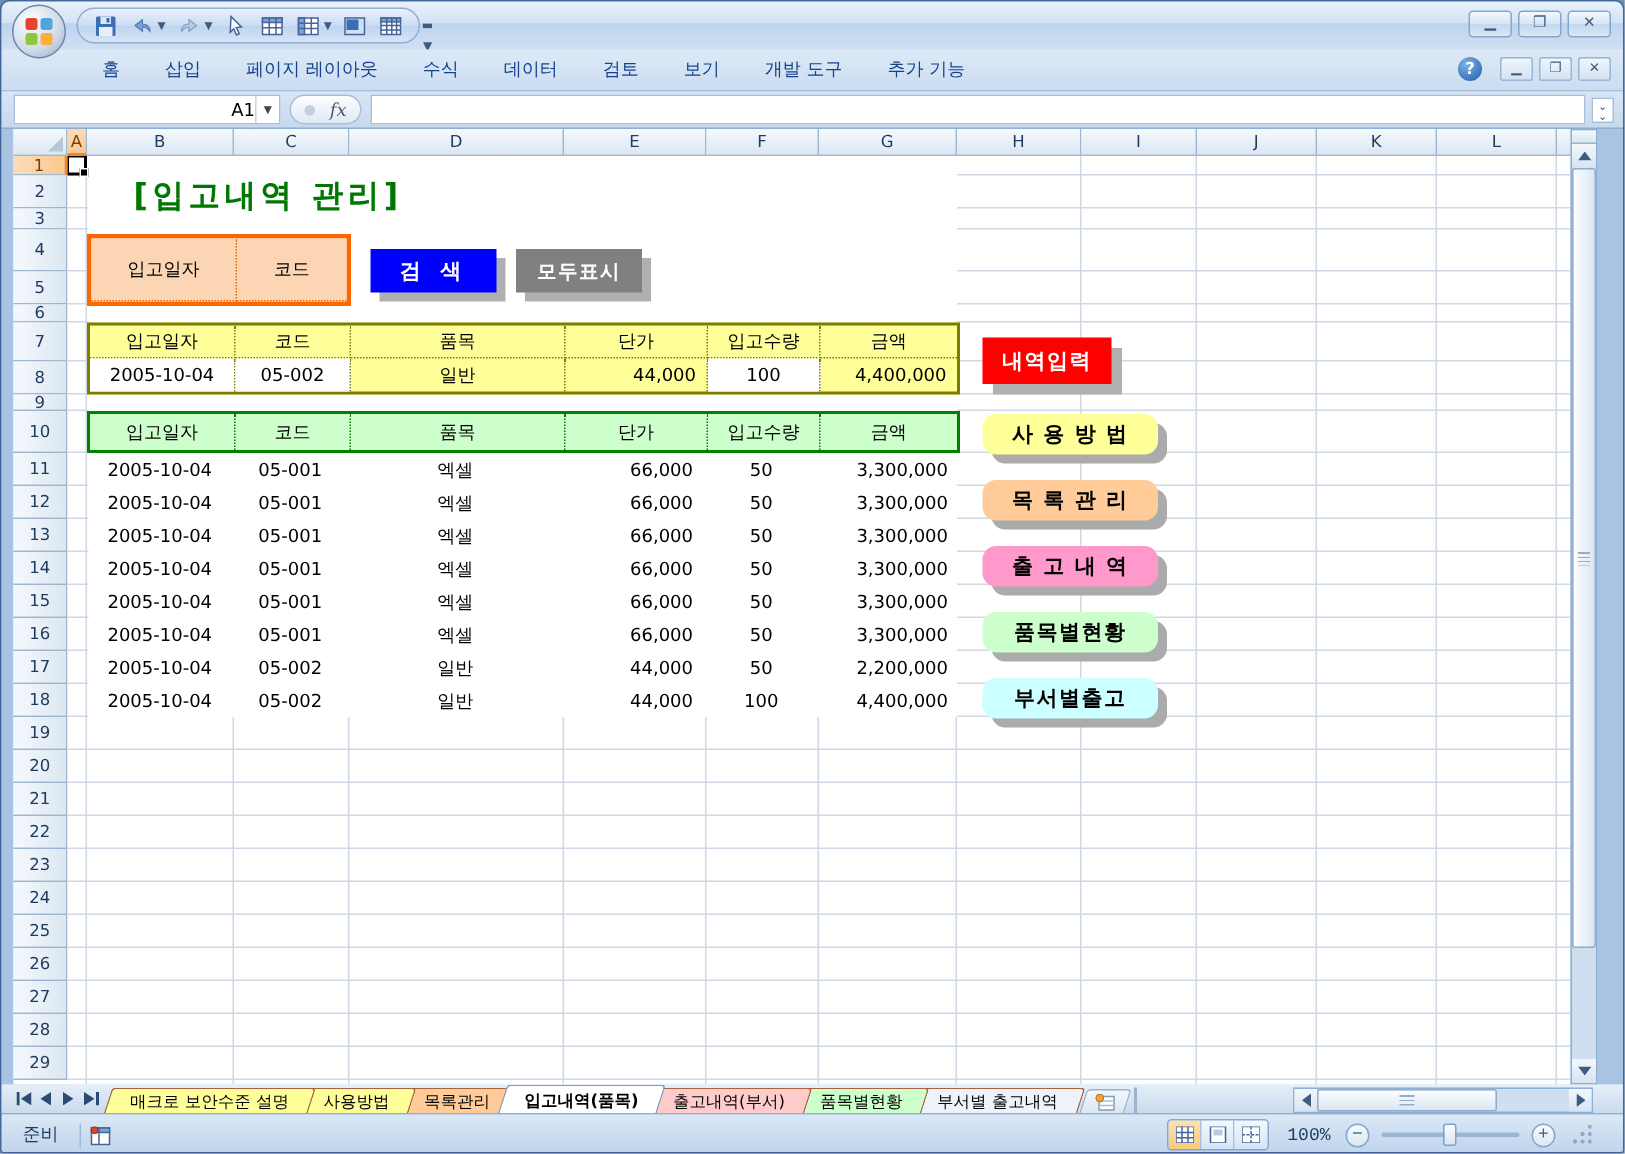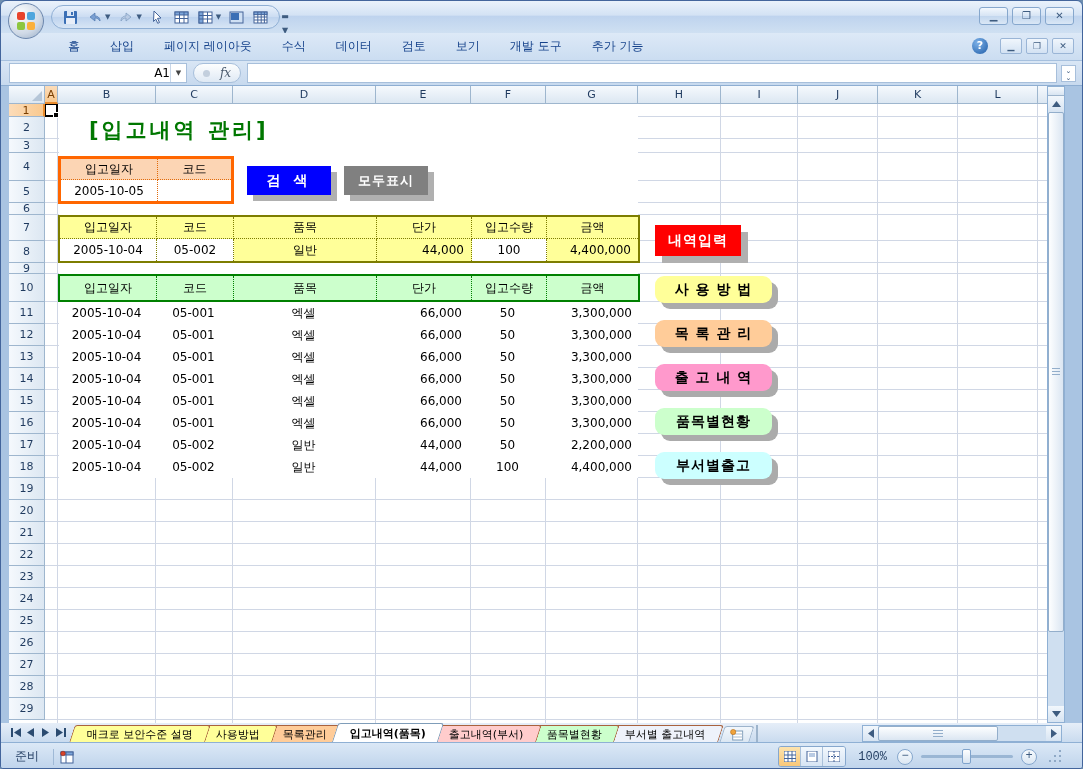--- a/index.html
+++ b/index.html
@@ -416,24 +416,20 @@
         <div class="mask"></div>
         <div class="layer">
           <div class="sel-a1"></div>
           <div class="form-title" style="color: rgb(0, 119, 0);">[입고내역 관리]</div>
 
           <div class="search-box">
             <div class="s-row hdr">
               <div class="s-cell">입고일자</div>
               <div class="s-cell last">코드</div>
             </div>
-            <div class="s-row val">
-              <div class="s-cell">2005-10-05</div>
-              <div class="s-cell last"></div>
-            </div>
           </div>
           <div class="btn search-btn" id="searchBtn" style="background: rgb(0, 0, 255); color: rgb(255, 255, 255);">검  색</div>
           <div class="btn showall-btn" id="showAllBtn" style="background: rgb(128, 128, 128); color: rgb(255, 255, 255);">모두표시</div>
 
           <div class="entry-table">
             <div class="e-row hdr">
               <div class="e-cell c0">입고일자</div>
               <div class="e-cell c1">코드</div>
               <div class="e-cell c2">품목</div>
               <div class="e-cell c3">단가</div>

